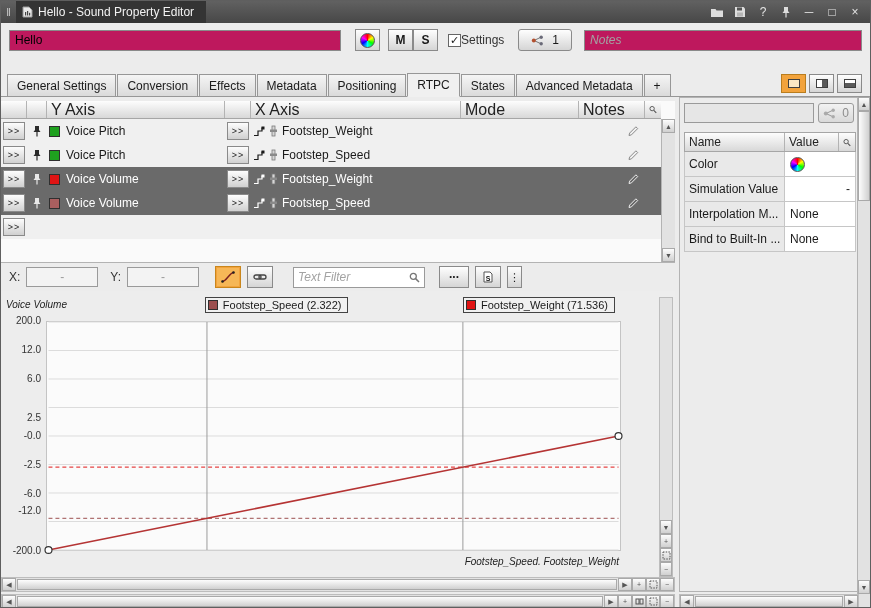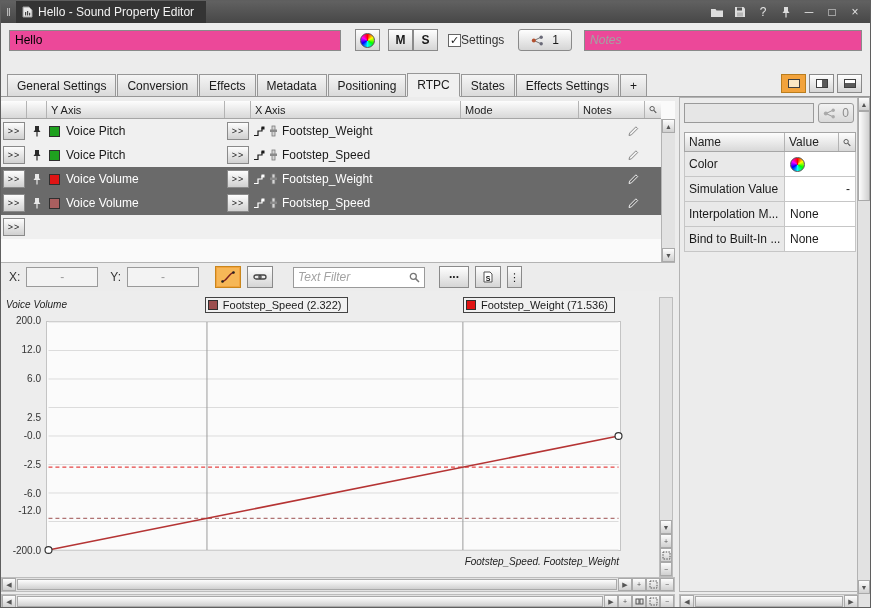--- a/index.html
+++ b/index.html
@@ -10,21 +10,21 @@
   
   .titlebar{position:absolute;left:0;top:0;width:100%;height:22px;background:linear-gradient(#616161,#474747);display:flex;align-items:center;color:#e6e6e6;}
   .grip{width:15px;text-align:center;color:#cfcfcf;font-size:11px;cursor:pointer;}
   .title-tab{height:22px;display:flex;align-items:center;gap:5px;padding:0 12px 0 6px;background:#343434;}
   .title-text{font-size:12px;color:#f2f2f2;white-space:nowrap;}
   .tb-right{margin-left:auto;display:flex;align-items:center;gap:7px;padding-right:7px;}
   .tb-btn{min-width:16px;height:16px;display:flex;align-items:center;justify-content:center;color:#e3e3e3;font-size:12px;cursor:pointer;}
 
   
   .header-row{position:absolute;left:0;top:22px;width:100%;height:34px;display:flex;align-items:center;padding:0 8px;}
-  .text-input{height:21px;border:1px solid #8a8a8a;background:#ec4899;padding:0 5px;font:12px "Liberation Sans",sans-serif;}
+  .text-input{height:21px;border:1px solid #8a8a8a;background:#be185d;padding:0 5px;font:12px "Liberation Sans",sans-serif;}
   .text-input::placeholder{color:#a3a3a3;font-style:italic;}
   #name-input{width:332px;}
   .sq-btn{width:25px;height:22px;border:1px solid #8a8a8a;background:linear-gradient(#fefefe,#d5d5d5);display:flex;align-items:center;justify-content:center;font-weight:bold;font-size:12px;cursor:pointer;}
   .color-wheel{width:15px;height:15px;border-radius:50%;border:1px solid #555;background:conic-gradient(#f00,#ff0,#0f0,#0ff,#00f,#f0f,#f00);}
   .chk{width:13px;height:13px;border:1px solid #666;background:#fff;display:flex;align-items:center;justify-content:center;font-size:11px;line-height:1;cursor:pointer;}
   .share-btn{height:22px;border:1px solid #8a8a8a;border-radius:3px;background:linear-gradient(#fefefe,#d5d5d5);display:flex;align-items:center;gap:8px;padding:0 12px;cursor:pointer;}
   #notes-input{flex:1;margin-left:12px;}
 
   
   .tab-row{position:absolute;left:0;top:72px;width:100%;height:24px;display:flex;align-items:flex-end;padding:0 0 0 6px;border-bottom:1px solid #979797;}
@@ -33,21 +33,21 @@
   .view-btns{margin-left:auto;display:flex;gap:3px;align-items:center;margin-bottom:3px;padding-right:8px;}
   .view-btn{width:25px;height:19px;border:1px solid #8a8a8a;background:linear-gradient(#fefefe,#d5d5d5);display:flex;align-items:center;justify-content:center;cursor:pointer;}
   .view-btn.active{background:#f2a33c;border-color:#b97d1e;}
   .vb-icon{width:12px;height:9px;border:1px solid #3f3f3f;background:#fff;}
   .vb-icon.full{background:#fbe7c4;}
   .vb-icon.vsplit{background:linear-gradient(90deg,#fff 50%,#5a5a5a 50%);}
   .vb-icon.hsplit{background:linear-gradient(#fff 50%,#5a5a5a 50%);}
 
   
   .rtpc-table{position:absolute;left:0;top:100px;width:674px;height:162px;background:#fafafa;border-bottom:1px solid #b3b3b3;}
-  .thead{display:flex;height:18px;width:660px;background:linear-gradient(#fdfdfd,#d8d8d8);border-bottom:1px solid #a6a6a6;font-size:11px;color:#222;}
+  .thead{display:flex;height:18px;width:660px;background:linear-gradient(#fdfdfd,#d8d8d8);border-bottom:1px solid #a6a6a6;font-size:16px;color:#222;}
   .th{display:flex;align-items:center;padding:0 4px;border-right:1px solid #b3b3b3;overflow:hidden;}
   .w-exp{width:26px;}.w-pin{width:20px;}.w-y{width:178px;}.w-x{flex:1;}.w-mode{width:118px;}.w-notes{width:66px;}.w-sr{width:16px;border-right:none;justify-content:center;}
   .trow{display:flex;height:24px;align-items:center;width:660px;background:#f0f0f0;}
   .trow.selected{background:#6a6a6a;color:#fff;}
   .exp-btn{width:22px;height:18px;margin-left:2px;border:1px solid #8a8a8a;background:linear-gradient(#fdfdfd,#d0d0d0);font-size:9px;letter-spacing:1px;color:#222;display:flex;align-items:center;justify-content:center;cursor:pointer;}
   .c-exp{width:26px;display:flex;align-items:center;}
   .c-pin{width:20px;display:flex;align-items:center;justify-content:center;color:#2b2b2b;}
   .trow.selected .c-pin{color:#e8e8e8;}
   .c-y{width:178px;display:flex;align-items:center;gap:6px;padding-left:2px;}
   .swatch{width:11px;height:11px;border:1px solid #2f2f2f;flex:0 0 auto;}
@@ -187,21 +187,21 @@
   </div>
 
   <div class="tab-row">
     <div class="tab">General Settings</div>
     <div class="tab">Conversion</div>
     <div class="tab">Effects</div>
     <div class="tab">Metadata</div>
     <div class="tab">Positioning</div>
     <div class="tab active">RTPC</div>
     <div class="tab">States</div>
-    <div class="tab">Effects Settings</div>
+    <div class="tab">Advanced Metadata</div>
     <div class="tab">+</div>
     <div class="view-btns">
       <div class="view-btn active">
           <div class="vb-icon full"></div>
         </div>
       <div class="view-btn">
           <div class="vb-icon vsplit"></div>
         </div>
       <div class="view-btn">
           <div class="vb-icon hsplit"></div>

